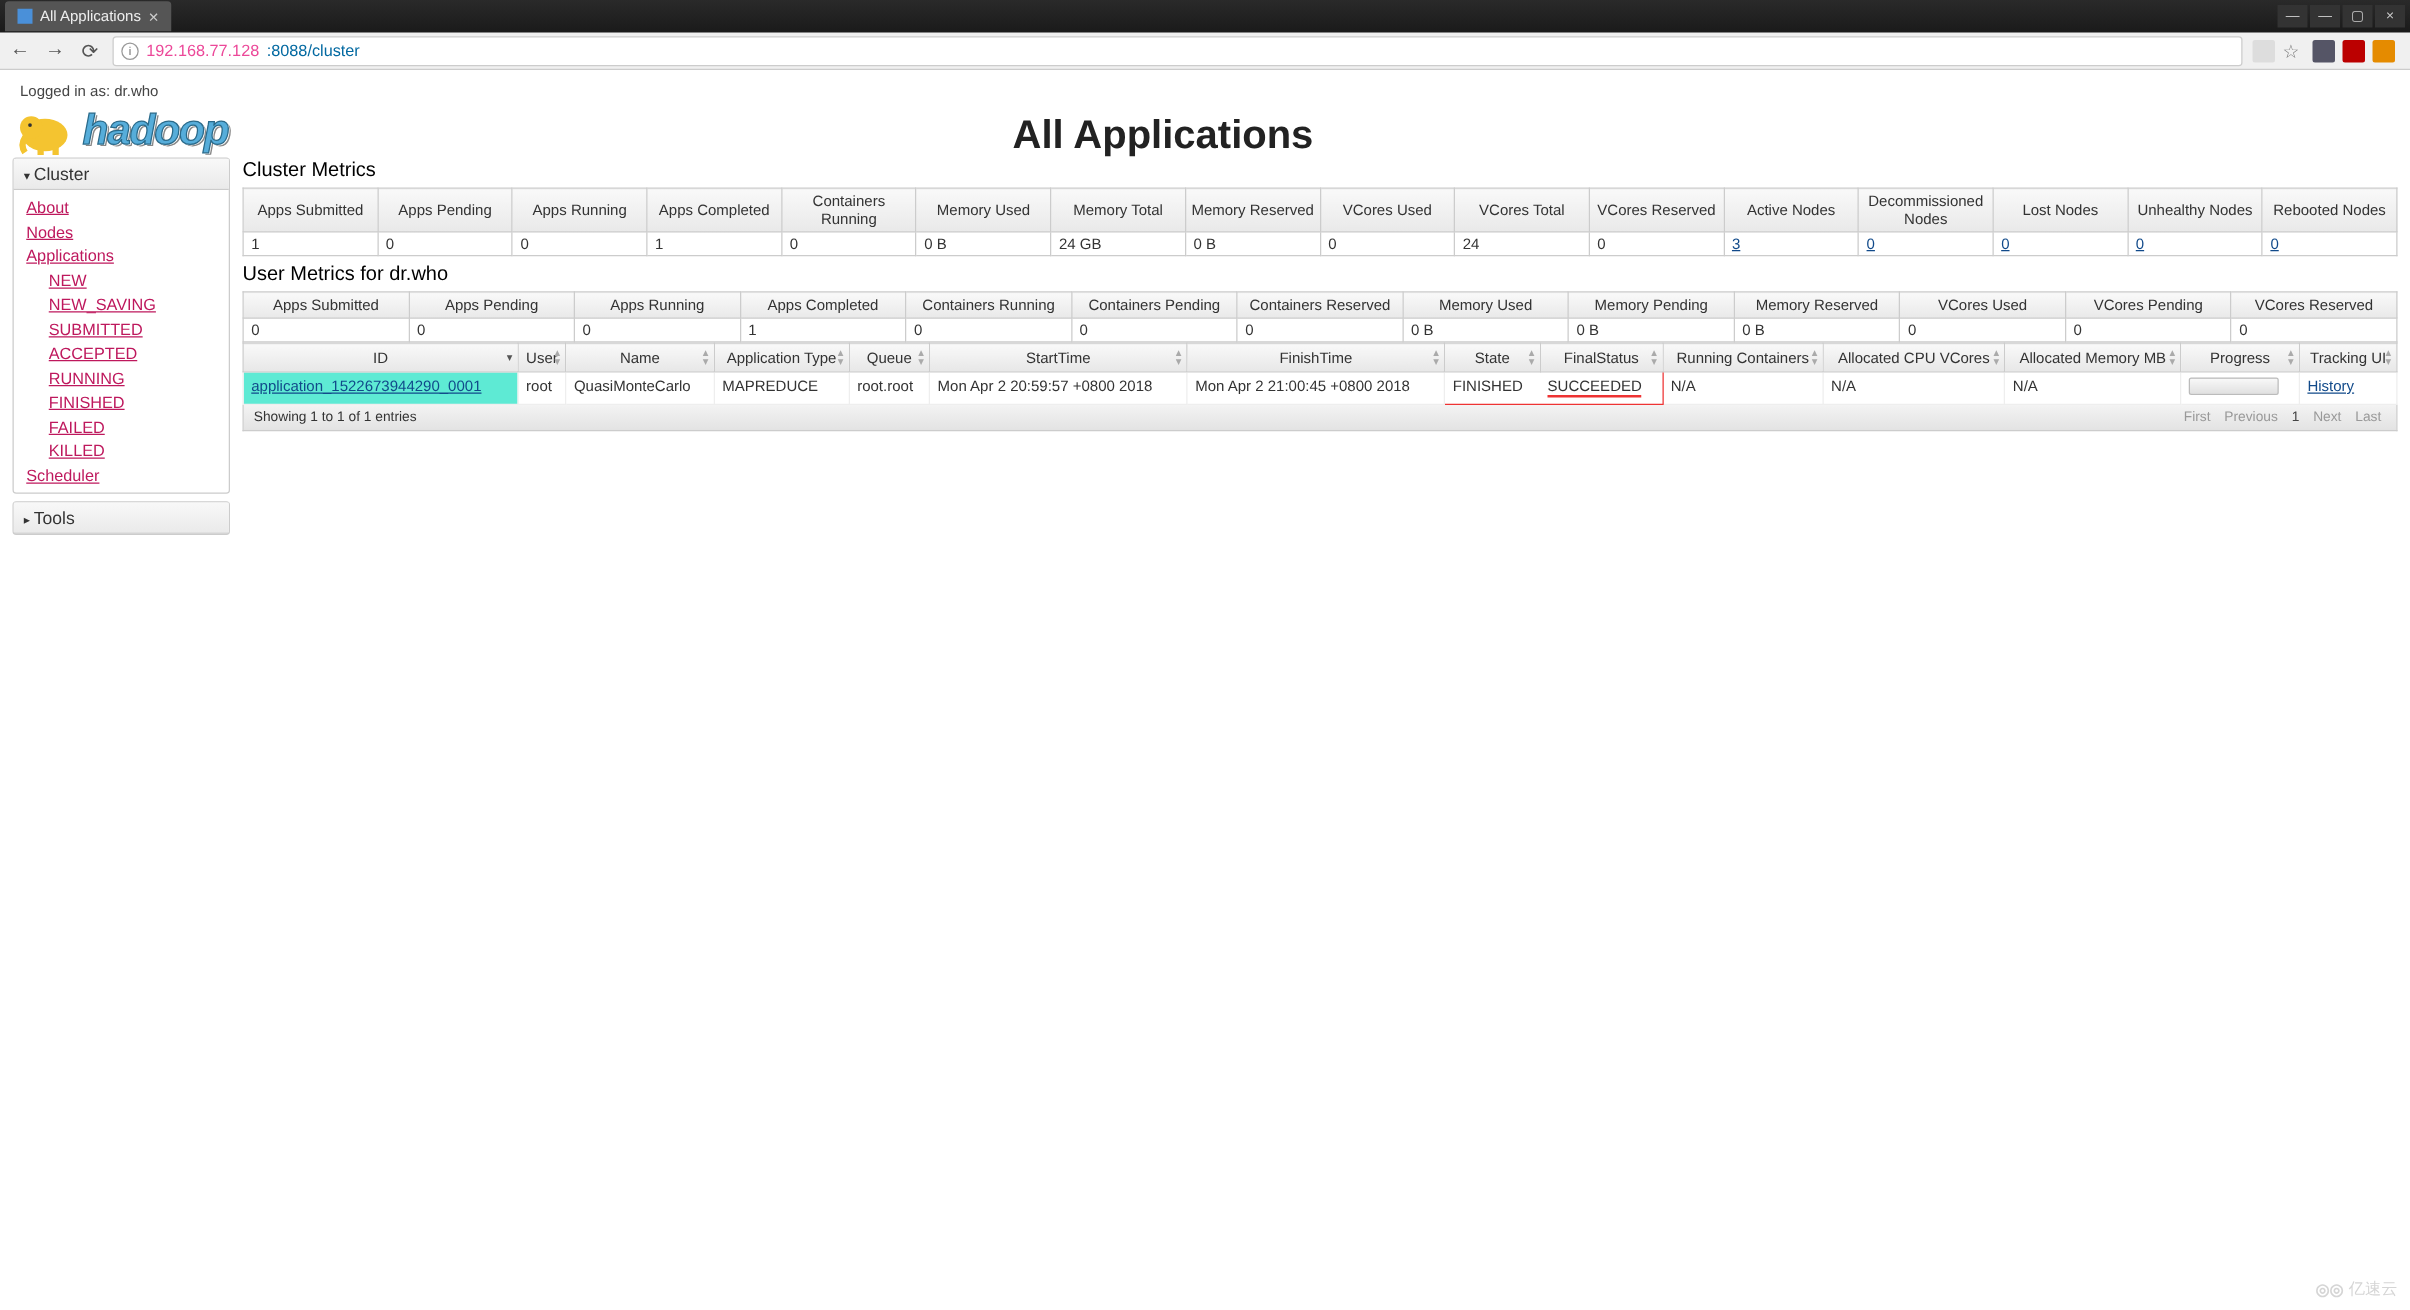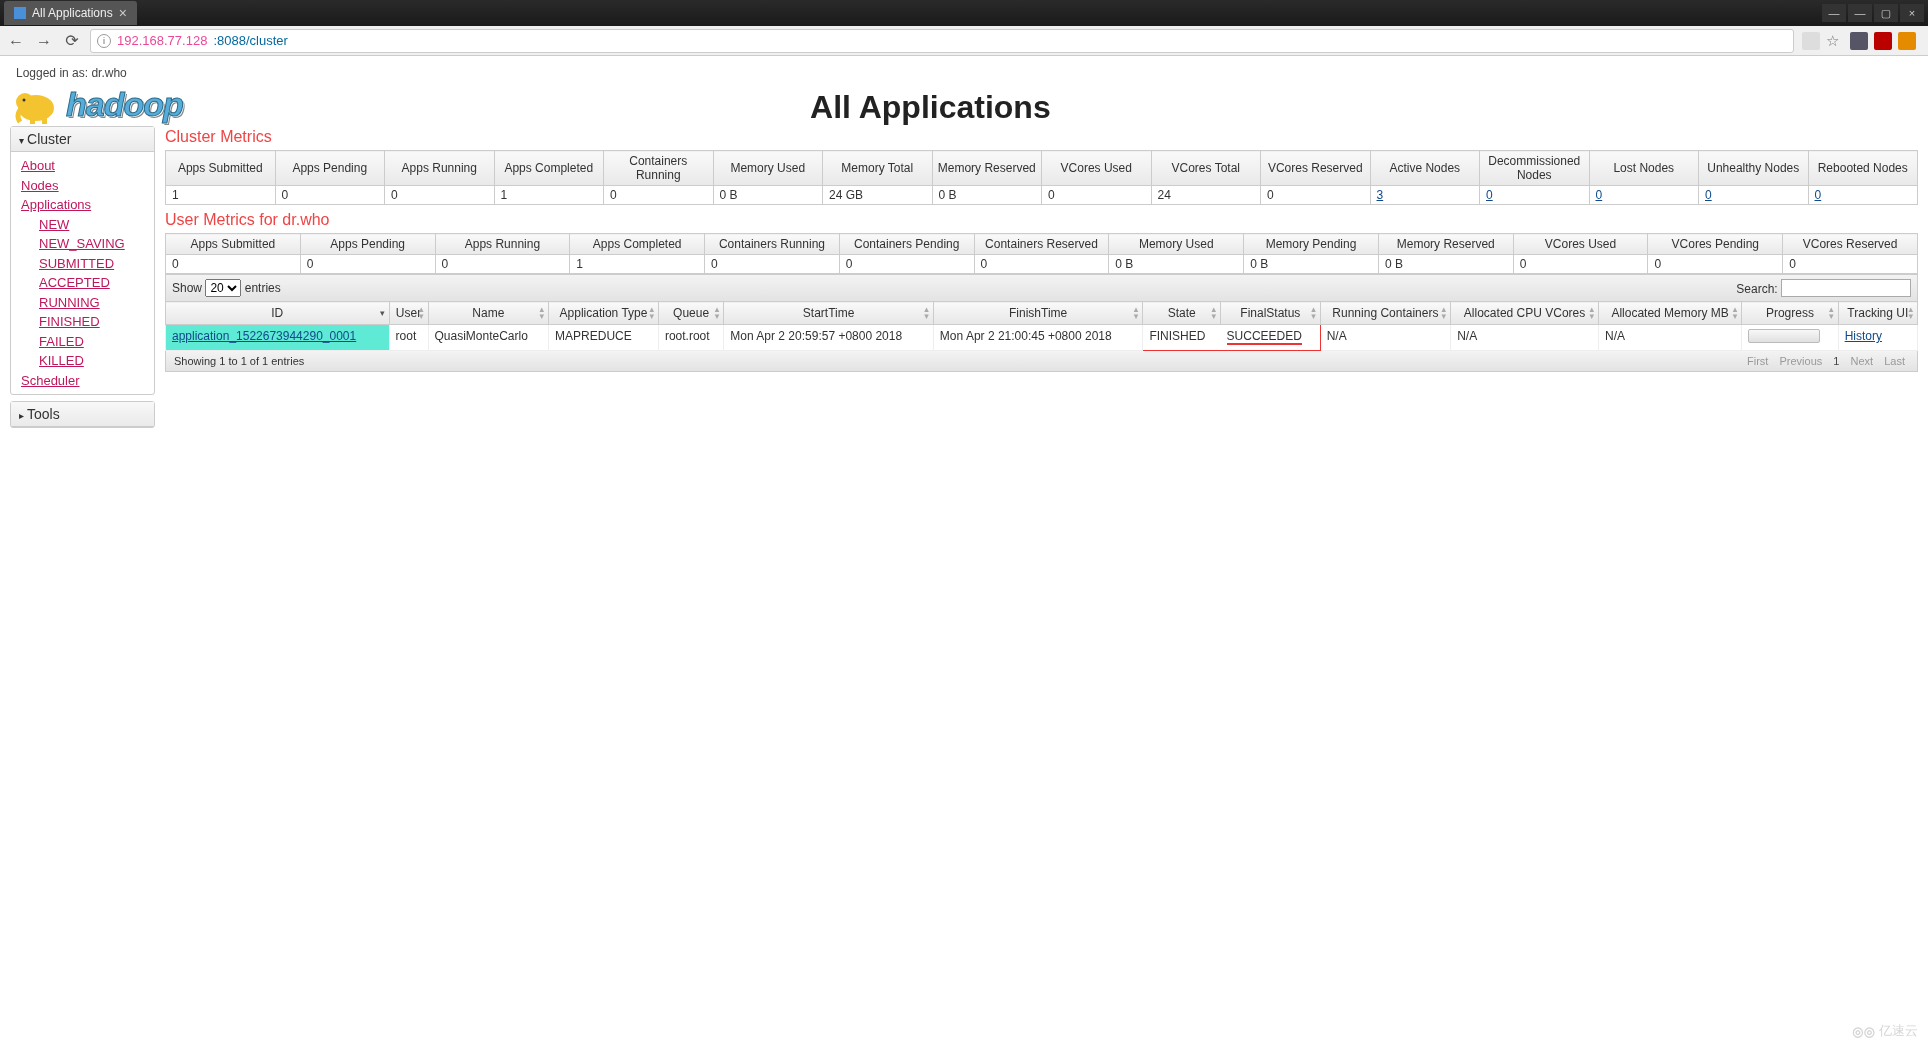--- a/index.html
+++ b/index.html
@@ -29,31 +29,31 @@
 .page { padding: 8px 10px 0 10px; }
 .logged-in { text-align: left; font-size: 12px; color: #444; padding: 2px 6px; }
 .header-row { display: flex; align-items: flex-end; }
 .logo { display: flex; align-items: center; gap: 2px; }
 .logo-img { width: 54px; height: 44px; display: inline-block; }
 .logo-text { font-family: Arial Black, Arial; font-size: 34px; font-weight: 900; font-style: italic; color: #56adda; letter-spacing: -1px; text-shadow: 1px 1px 0 #fff, 2px 2px 0 #888; -webkit-text-stroke: 1px #2a6a8a; }
 .page-title { flex: 1; text-align: center; font-size: 32px; font-weight: bold; color: #222; }
 
 
 .content { display: flex; gap: 10px; padding: 0 10px 10px 10px; align-items: flex-start; }
-.sidebar { width: 145px; }
+.sidebar { width: 174px; }
 .side-section { border: 1px solid #ccc; border-radius: 3px; margin-bottom: 6px; background: #fff; }
 .side-header { background: linear-gradient(#f8f8f8,#eaeaea); border-bottom: 1px solid #ccc; padding: 4px 8px; font-weight: normal; font-size: 14px; cursor: pointer; }
 .side-header .arrow { font-size: 10px; margin-right: 3px; }
 .side-body { padding: 4px 10px; }
 .side-body a, .sub-list a { color: #be185d; font-size: 13px; display: block; line-height: 1.5; }
 .sub-list { padding-left: 18px; }
 
 .main { flex: 1; min-width: 0; }
 
-.section-title { font-size: 16px; color: #ef4444; margin: 2px 0 4px 0; font-weight: normal; }
+.section-title { font-size: 16px; color: #000000; margin: 2px 0 4px 0; font-weight: normal; }
 
 
 .metrics-table { width: 100%; border-collapse: collapse; border: 1px solid #ccc; font-size: 12px; table-layout: fixed; }
 .metrics-table th { background: linear-gradient(#f9f9f9,#e9e9e9); border: 1px solid #ccc; padding: 3px 4px; font-weight: normal; color: #333; text-align: center; }
 .metrics-table td { border: 1px solid #ccc; padding: 2px 6px; color: #333; }
 .metrics-table td a { color: #114a8a; text-decoration: underline; }
 
 
 .table-controls { display: flex; align-items: center; background: linear-gradient(#f3f3f3,#e3e3e3); border: 1px solid #ccc; border-bottom: none; padding: 4px 6px; font-size: 12px; }
 .table-controls .right { margin-left: auto; }
@@ -239,29 +239,20 @@
             <td>0 B</td>
             <td>0 B</td>
             <td>0 B</td>
             <td>0</td>
             <td>0</td>
             <td>0</td>
           </tr>
         </tbody>
     </table>
 
-    <div class="table-controls" style="margin-top:0">
-      <span>Show</span>&nbsp;
-      <select><option>20</option></select>&nbsp;
-      <span>entries</span>
-      <div class="right">
-        <span>Search:</span>
-        <input type="text" style="">
-      </div>
-    </div>
 
     <table class="data-table">
       <thead>
           <tr id="apps-head">
             <th class="sorted">ID<span class="sort">▾</span></th>
             <th>User<span class="sort">▴<br>▾</span></th>
             <th>Name<span class="sort">▴<br>▾</span></th>
             <th>Application Type<span class="sort">▴<br>▾</span></th>
             <th>Queue<span class="sort">▴<br>▾</span></th>
             <th>StartTime<span class="sort">▴<br>▾</span></th>

